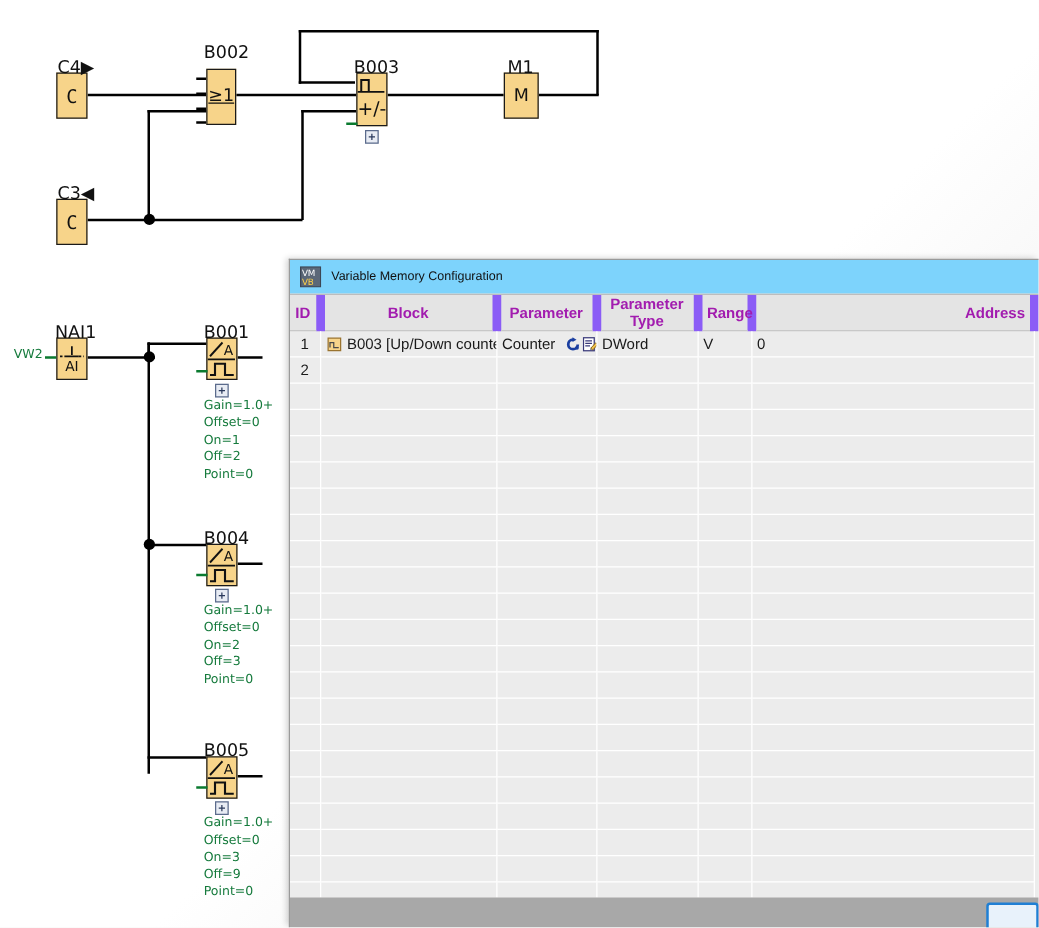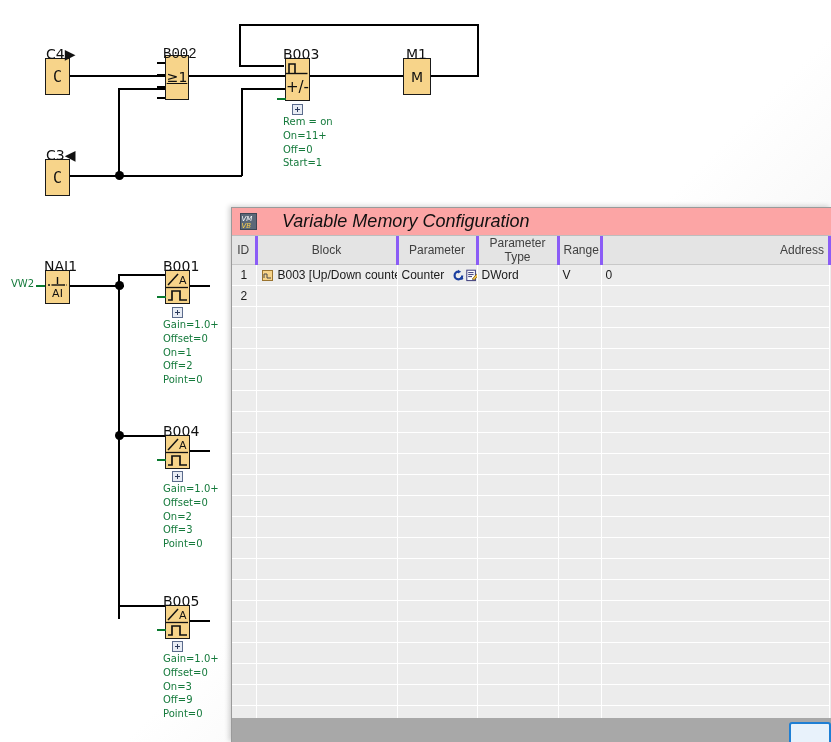--- a/index.html
+++ b/index.html
@@ -145,61 +145,59 @@
     border-bottom: none;
     box-sizing: border-box;
     z-index: 50;
     box-shadow: -2px -1px 5px rgba(0,0,0,0.18);
     display: flex;
     flex-direction: column;
     overflow: hidden;
   }
   #titlebar {
     height: 27px;
-    background: #fca5a5;
+    background: #7dd3fc;
     display: flex;
     align-items: center;
     padding-left: 8px;
     flex: 0 0 auto;
-    font-style: italic;
   }
   #titlebar .ticon {
     width: 17px; height: 17px;
     margin-right: 8px;
     flex: 0 0 auto;
   }
   #titlebar .ttext {
-    font-size: 18px;
+    font-size: 10px;
     color: #111;
     font-family: "Liberation Sans", sans-serif;
-    margin-left: 17px;
   }
 
   .grid-wrap {
     flex: 1 1 auto;
     background: #ececec;
     border-top: 1px solid #bdbdbd;
     overflow: hidden;
     position: relative;
   }
   table.vmtable {
     border-collapse: collapse;
     width: 100%;
     table-layout: fixed;
     font-family: "Liberation Sans", sans-serif;
     font-size: 12px;
   }
   table.vmtable th {
     background: #e4e4e4;
-    border-right: 3px solid #8b5cf6;
+    border-right: 7px solid #8b5cf6;
     border-bottom: 1px solid #c8c8c8;
     height: 21px;
-    font-weight: normal;
+    font-weight: bold;
     font-size: 12px;
-    color: #404040;
+    color: #a21caf;
     padding: 0 4px;
     box-sizing: border-box;
   }
   table.vmtable td {
     background: #ececec;
     border-right: 1px solid #ffffff;
     border-bottom: 1px solid #ffffff;
     height: 21px;
     padding: 0 4px;
     box-sizing: border-box;
@@ -260,21 +258,21 @@
 
   <div class="wire h" style="left:70px; top:175px; width:172px;"></div>
 
   <div class="wire v" style="left:118px; top:88px; height:88px;"></div>
   <div class="wire h" style="left:118px; top:88px; width:48px;"></div>
 
   <div class="wire v" style="left:241px; top:88px; height:88px;"></div>
   <div class="wire h" style="left:241px; top:88px; width:44px;"></div>
   <div class="junction" style="left:115px; top:171px;"></div>
 
-  <div class="blk-label" style="left:163px; top:46px;font-family:Liberation Mono, monospace;">
+  <div class="blk-label" style="left:163px; top:34px;">
     <span>B002</span>
   </div>
   <div class="stub" style="left:157px; top:62px;"></div>
   <div class="stub" style="left:157px; top:74px;"></div>
   <div class="stub" style="left:157px; top:86px;"></div>
   <div class="stub" style="left:157px; top:97px;"></div>
   <div class="blk" style="left:165px; top:55px; width:24px; height:45px;">
     <span class="g-or">≥1</span>
   </div>
   <div class="wire h" style="left:189px; top:75px; width:96px;"></div>
@@ -288,26 +286,20 @@
         <svg width="23" height="16" viewBox="0 0 23 16" style="display:block;">
           <path d="M3 14 L3 5 L9 5 L9 14" fill="none" stroke="#111" stroke-width="1.6"></path>
           <line x1="0" y1="14.5" x2="21.5" y2="14.5" stroke="#111" stroke-width="1.4"></line>
         </svg>
       </div>
       <div class="ctr-bot">+/-</div>
     </div>
   </div>
   <div class="gstub" style="left:277px; top:98px;"></div>
   <div class="plusbox" style="left:292px; top:104px;"></div>
-  <div class="params" style="left:283px; top:115px;">
-    <div>Rem = on</div>
-    <div>On=11+</div>
-    <div>Off=0</div>
-    <div>Start=1</div>
-  </div>
   <div class="wire h" style="left:310px; top:75px; width:93px;"></div>
 
   <div class="blk-label" style="left:406px; top:46px;">
     <span>M1</span>
   </div>
   <div class="blk" style="left:403px; top:58px; width:28px; height:37px;">
     <span class="g-m">M</span>
   </div>
   <div class="wire h" style="left:431px; top:75px; width:48px;"></div>
 

